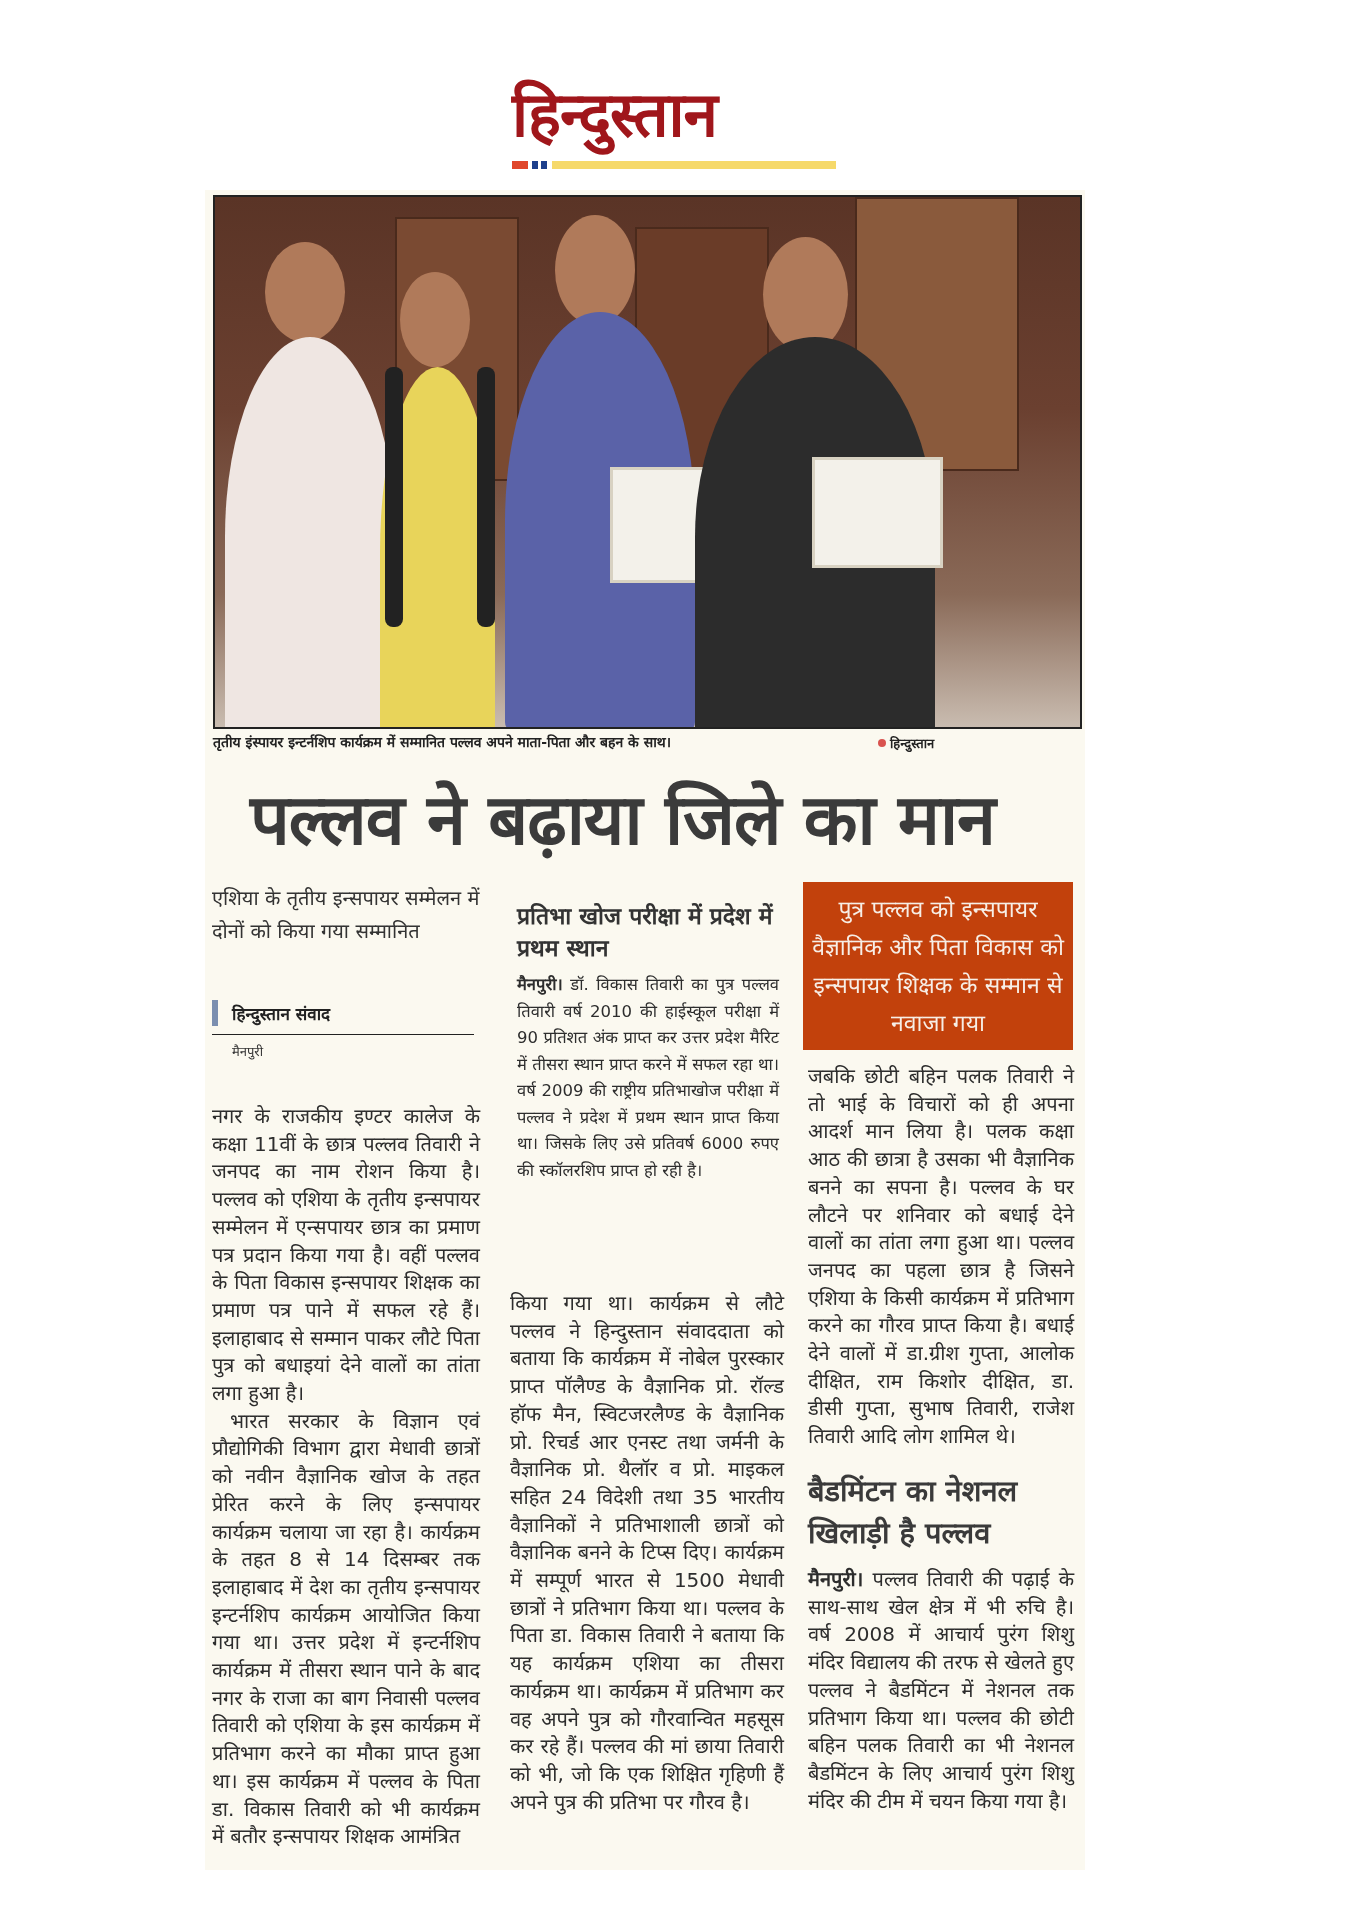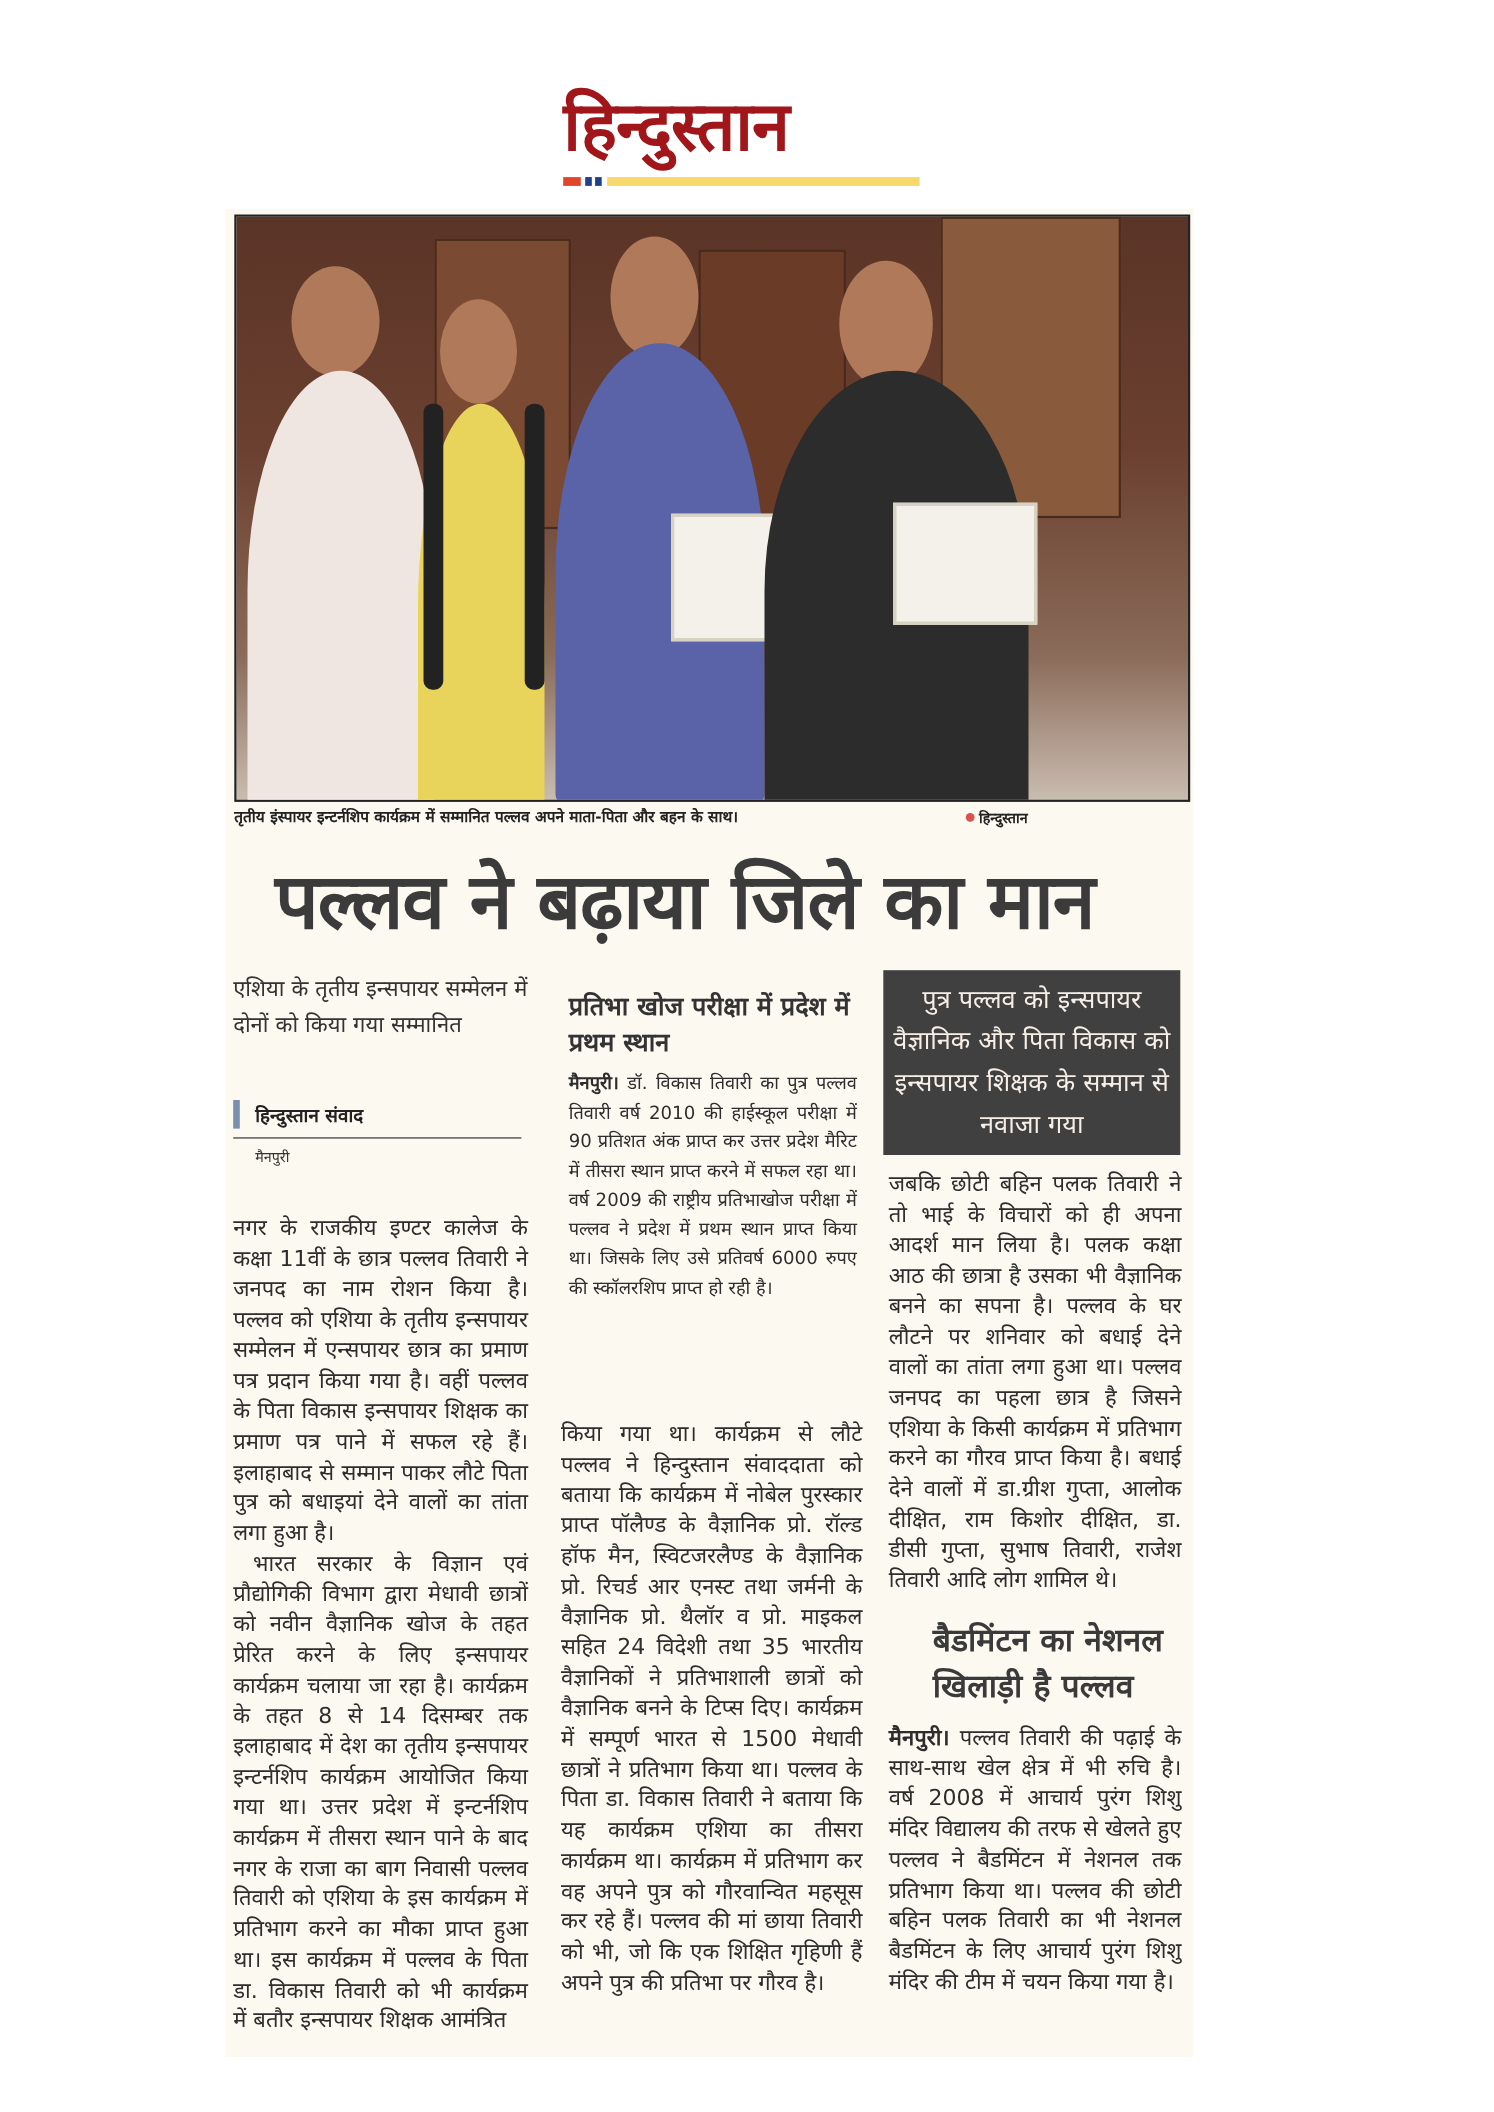--- a/index.html
+++ b/index.html
@@ -83,27 +83,27 @@
   .col2b { left: 510px; top: 1290px; width: 274px; }
   .col3 { left: 808px; top: 1063px; width: 266px; }
   .col3b { left: 808px; top: 1566px; width: 266px; }
 
   .sub2 {
     position: absolute; left: 517px; top: 900px; width: 262px;
     font-size: 23px; line-height: 32px; font-weight: bold; color: #333;
   }
   .box {
     position: absolute; left: 803px; top: 882px; width: 270px; height: 168px;
-    background: #404040; color: #f7eee6;
+    background: #c2410c; color: #f7eee6;
     font-size: 23px; line-height: 38px; text-align: center;
     padding-top: 8px; box-sizing: border-box;
   }
   .sub3 {
     position: absolute; left: 808px; top: 1470px; width: 266px;
-    font-size: 29px; line-height: 42px; font-weight: bold; color: #3a3a3a; margin-left: 40px;
+    font-size: 29px; line-height: 42px; font-weight: bold; color: #3a3a3a;
   }
   .lead { font-weight: bold; }
 </style>
 </head>
 <body>
 
 <div class="masthead">
   <div class="masthead-title">हिन्दुस्तान</div>
   <div class="masthead-flag">
     <span class="r"></span>

